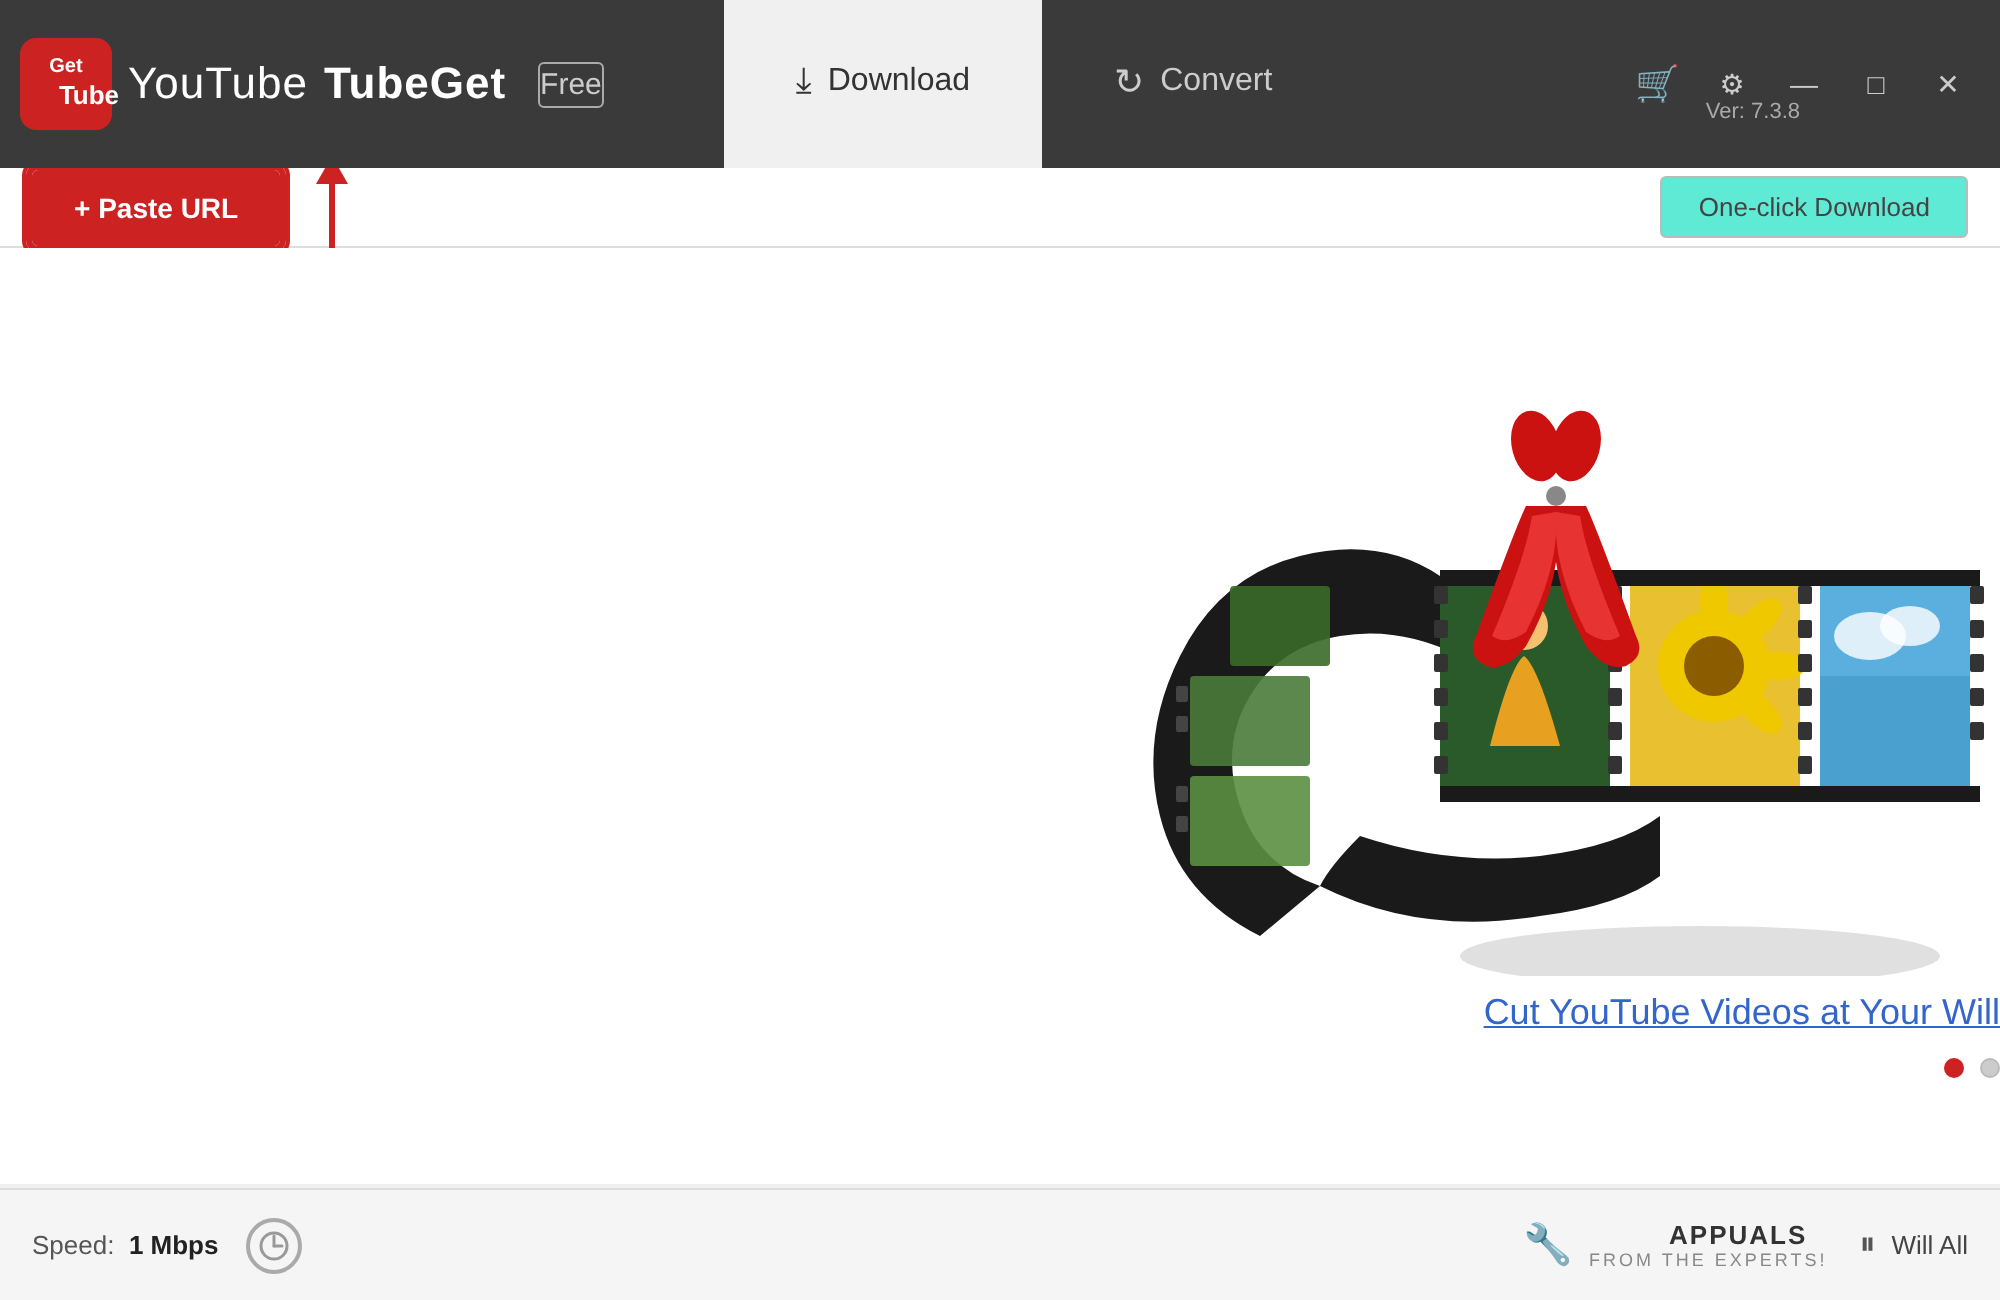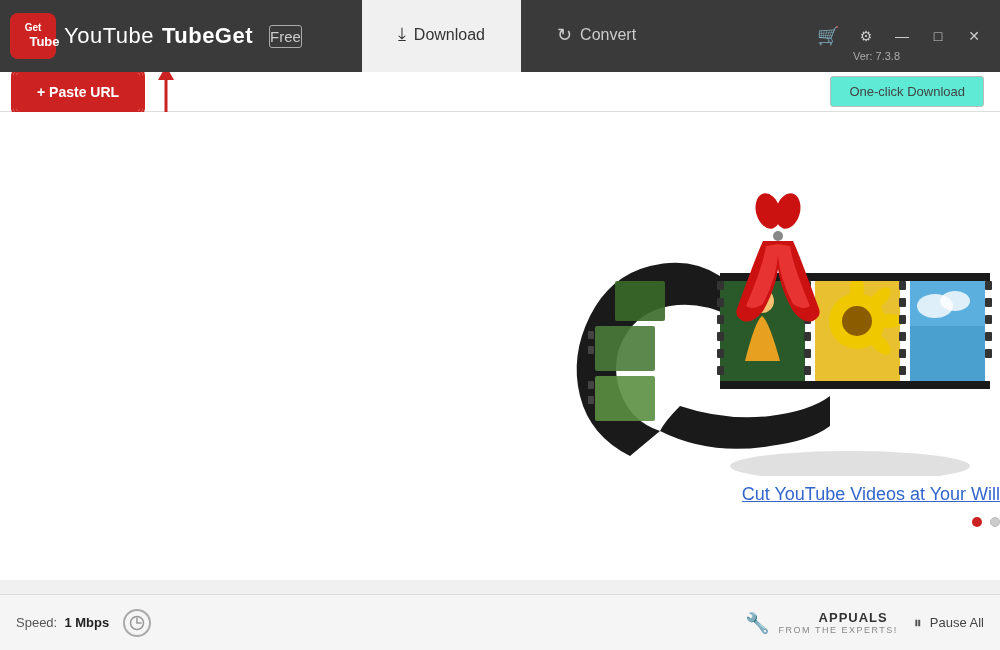--- a/index.html
+++ b/index.html
@@ -10,21 +10,21 @@
       background: #f0f0f0;
       overflow: hidden;
       position: relative;
     }
 
     
     .title-bar {
       display: flex;
       align-items: center;
       background: #3a3a3a;
-      height: 72px;
+      height: 84px;
       padding: 0 10px;
       position: relative;
     }
 
     .app-logo {
       display: flex;
       align-items: center;
       gap: 8px;
       flex: 0 0 auto;
     }
@@ -445,15 +445,15 @@
   <div class="appuals-brand" style="margin-left:auto; margin-right:16px; display:flex; align-items:center; gap:4px;">
     <span class="appuals-icon">🔧</span>
     <div>
       <div class="appuals-main">APPUALS</div>
       <div class="appuals-sub">FROM THE EXPERTS!</div>
     </div>
   </div>
 
   <div class="pause-all">
     <span class="pause-icon">⏸</span>
-    <span>Pause All</span>
+    <span>Will All</span>
   </div>
 </div>
 
 </body></html>

